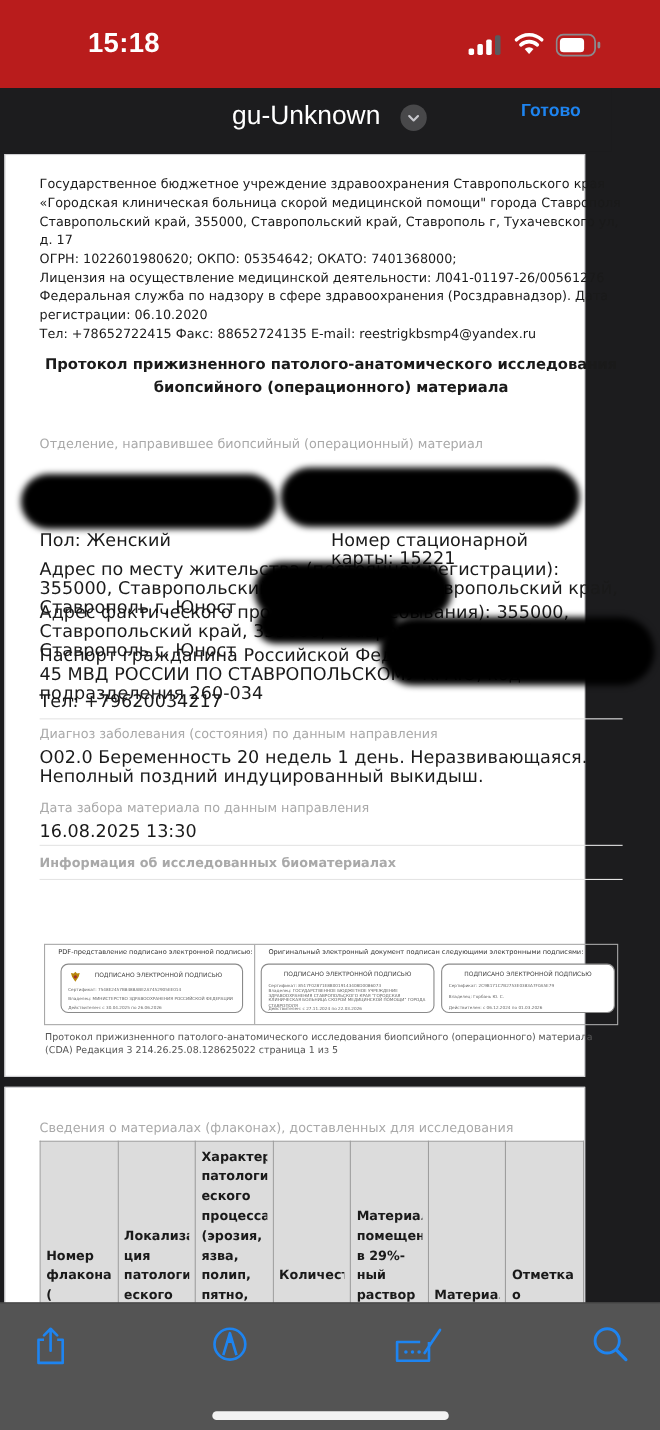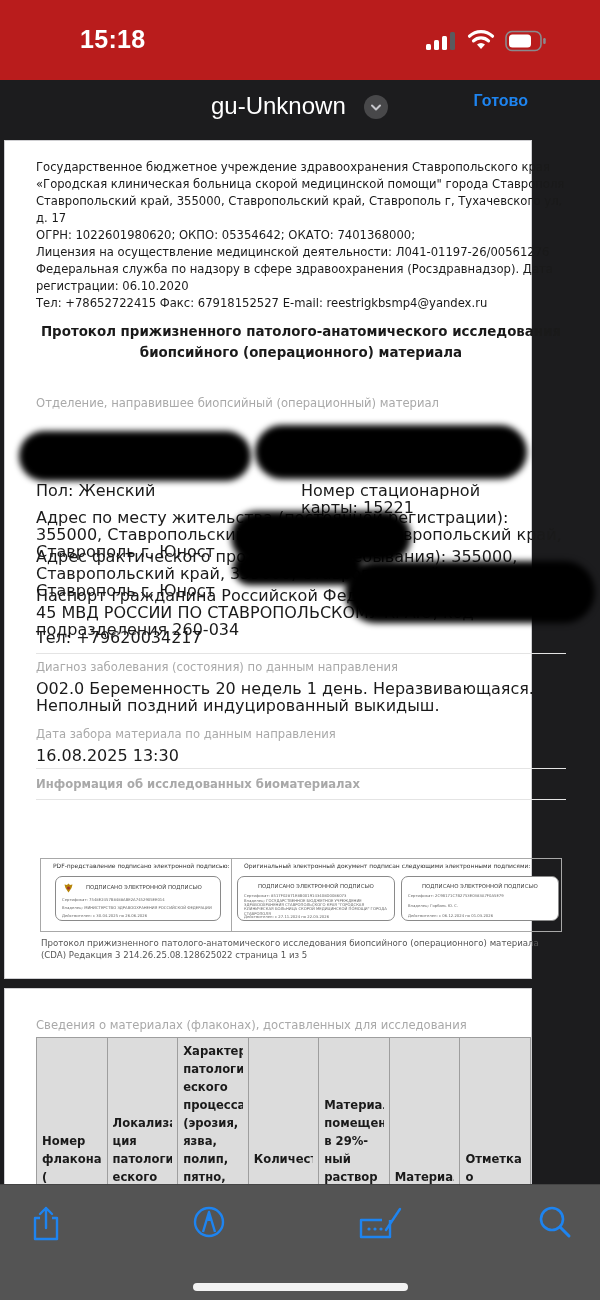--- a/index.html
+++ b/index.html
@@ -92,21 +92,21 @@
   </div>
   <div class="nav-done">Готово</div>
 </div>
 
 <div class="page page1 doc-text">
   <div class="org-block">
     <div>Государственное бюджетное учреждение здравоохранения Ставропольского края «Городская клиническая больница скорой медицинской помощи" города Ставрополя</div>
     <div>Ставропольский край, 355000, Ставропольский край, Ставрополь г, Тухачевского ул, д. 17</div>
     <div>ОГРН: 1022601980620; ОКПО: 05354642; ОКАТО: 7401368000;</div>
     <div>Лицензия на осуществление медицинской деятельности: Л041-01197-26/00561276 Федеральная служба по надзору в сфере здравоохранения (Росздравнадзор). Дата регистрации: 06.10.2020</div>
-    <div>Тел: +78652722415 Факс: 67918152527 E-mail: reestrigkbsmp4@yandex.ru</div>
+    <div>Тел: +78652722415 Факс: 88652724135 E-mail: reestrigkbsmp4@yandex.ru</div>
   </div>
 
   <div class="doc-title">Протокол прижизненного патолого-анатомического исследования биопсийного (операционного) материала</div>
 
   <div class="section-label" style="top:255px">Отделение, направившее биопсийный (операционный) материал</div>
 
   <div class="field" style="left:31px;top:341px">Пол: Женский</div>
   <div class="field" style="left:296px;top:341px">Номер стационарной карты: 15221</div>
 
   <div class="field" style="left:31px;top:368px;width:535px">Адрес по месту жительства (постоянной регистрации): 355000, Ставропольский край, 355000, Ставропольский край, Ставрополь г, Юност</div>

